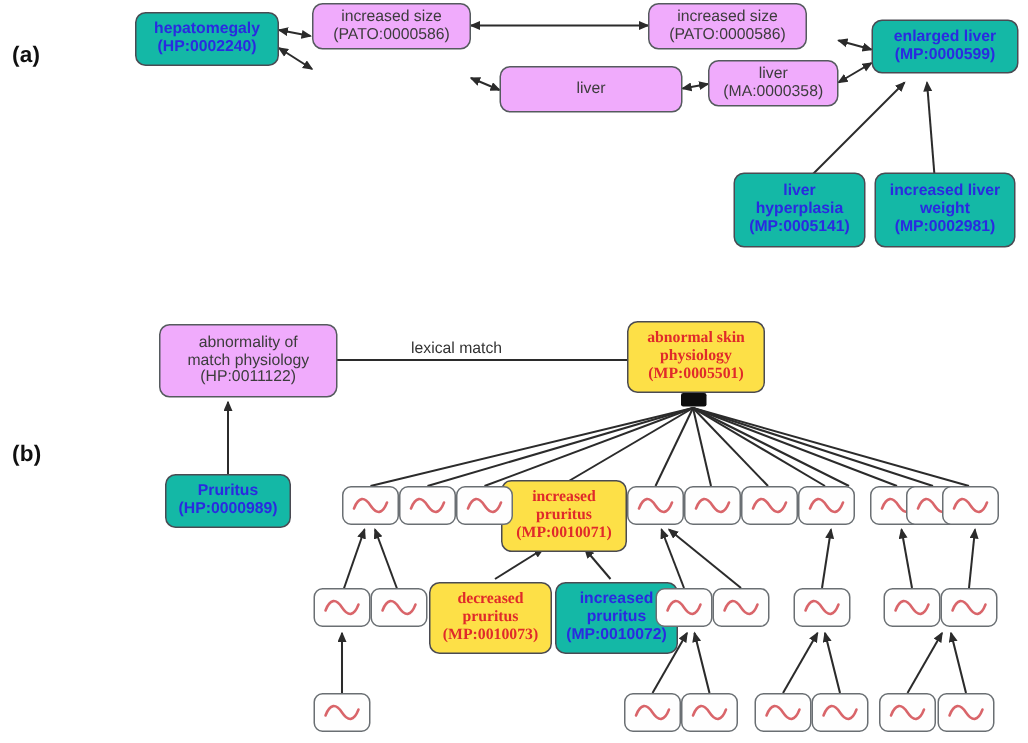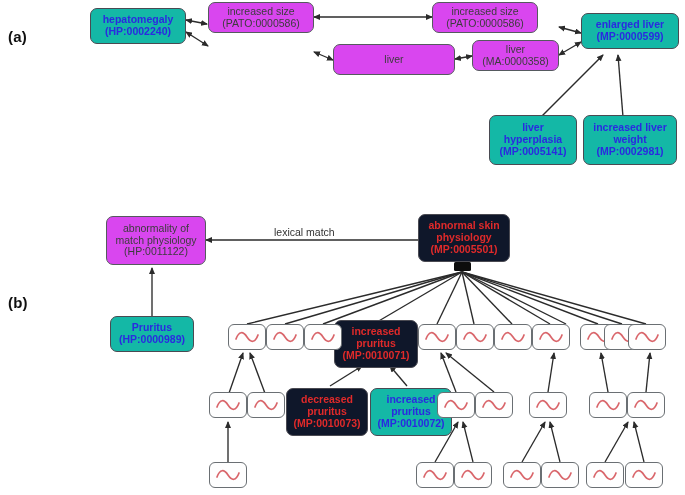--- a/index.html
+++ b/index.html
@@ -12,31 +12,31 @@
   #edges{position:absolute;left:0;top:0;width:685px;height:495px;pointer-events:none;}
 
   .panel-label{
     position:absolute;font-weight:bold;font-size:15px;color:#101010;
     letter-spacing:.2px;
   }
 
   
   .node{
     position:absolute;box-sizing:border-box;
-    border:1.4px solid #555a5e;border-radius:7px;background:#d946ef;
+    border:1.4px solid #555a5e;border-radius:7px;background:#f0abfc;
     display:flex;align-items:center;justify-content:center;
     text-align:center;line-height:1.12;
     font-size:10.5px;color:#3a3a3a;
     padding:1px 2px;
   }
   .node .lines{width:100%;}
   .node .ln{display:block;white-space:nowrap;}
 
   .n-blue{color:#2a2ae0;font-weight:bold;background:#14b8a6;border-color:#4a4a52;}
-  .n-red {color:#e02a2a;font-weight:bold;background:#0f172a;border-color:#4a4a52;}
+  .n-red {color:#e02a2a;font-weight:bold;background:#fde047;border-color:#4a4a52;font-family:Liberation Serif, serif;}
   .n-plain{color:#3c3c3c;font-weight:normal;}
 
   
   .sq{
     position:absolute;box-sizing:border-box;width:38px;height:26px;
     border:1.4px solid #6a6f73;border-radius:6px;background:#fefefe;
     display:flex;align-items:center;justify-content:center;
   }
   .sq svg{display:block;}
 
@@ -174,21 +174,21 @@
   <div class="node n-blue" style="left:583px;top:115px;width:94px;height:50px;">
     <span class="lines">
       <span class="ln">increased liver</span>
       <span class="ln">weight</span>
       <span class="ln">(MP:0002981)</span>
     </span>
   </div>
 
   <div class="panel-label" style="left:8px;top:294px;">(b)</div>
 
-  <div class="node n-plain" style="left:106px;top:216px;width:100px;height:49px;">
+  <div class="node n-plain" style="left:106px;top:216px;width:119px;height:49px;">
     <span class="lines">
       <span class="ln">abnormality of</span>
       <span class="ln">match physiology</span>
       <span class="ln">(HP:0011122)</span>
     </span>
   </div>
 
   <div class="edge-label" style="left:274px;top:226px;">lexical match</div>
 
   <div class="node n-red" style="left:418px;top:214px;width:92px;height:48px;">

